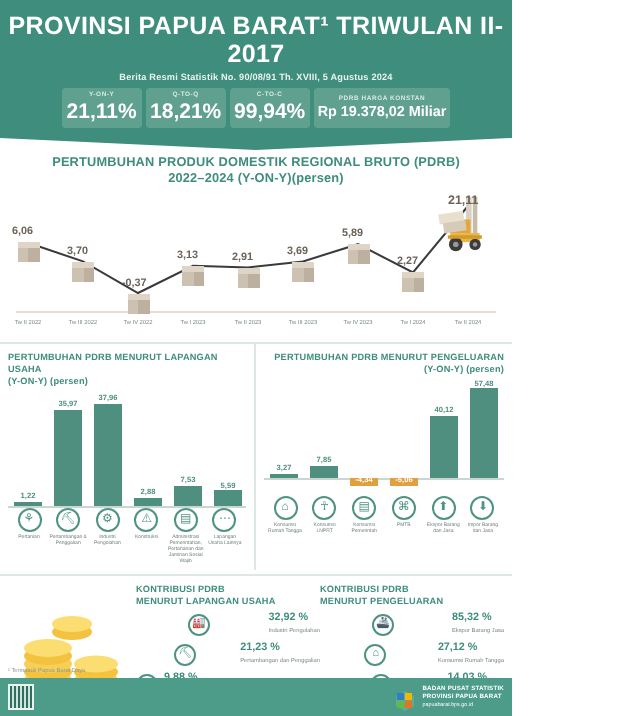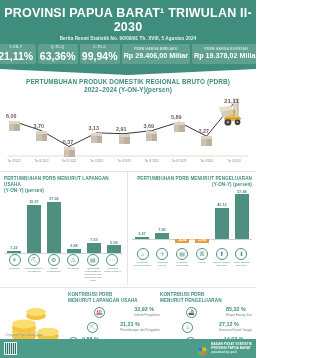--- a/index.html
+++ b/index.html
@@ -106,39 +106,35 @@
   .ftext .f1 { font-size:3.1px; font-weight:bold; letter-spacing:.1px; }
   .ftext .f2 { font-size:3.1px; font-weight:bold; letter-spacing:.1px; }
   .ftext .f3 { font-size:2.7px; }
 </style>
 </head>
 <body>
 
 <div class="page">
 
   <div class="header">
-    <div class="h-title2">PROVINSI PAPUA BARAT¹ TRIWULAN II-2030</div>
+    <div class="h-title2">PROVINSI PAPUA BARAT¹ TRIWULAN II-2017</div>
     <div class="h-sub">Berita Resmi Statistik No. 90/08/91 Th. XVIII, 5 Agustus 2024</div>
 
     <div class="badges">
       <div class="badge b1">
         <div class="bl">Y-ON-Y</div>
         <div class="bv">21,11%</div>
       </div>
       <div class="badge b2">
         <div class="bl">Q-TO-Q</div>
-        <div class="bv">63,36%</div>
+        <div class="bv">18,21%</div>
       </div>
       <div class="badge b3">
         <div class="bl">C-TO-C</div>
         <div class="bv">99,94%</div>
-      </div>
-      <div class="badge b4 wide">
-        <div class="bl">PDRB HARGA BERLAKU</div>
-        <div class="bv">Rp 29.406,00 Miliar</div>
       </div>
       <div class="badge b5 wide">
         <div class="bl">PDRB HARGA KONSTAN</div>
         <div class="bv">Rp 19.378,02 Miliar</div>
       </div>
     </div>
   </div>
 
   <div class="sec-line">
     <h2>

